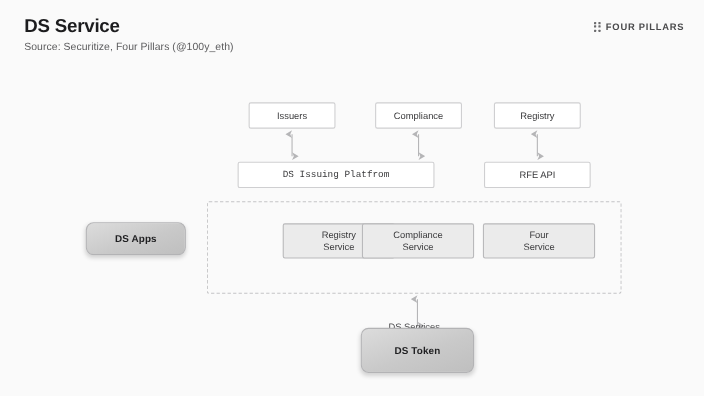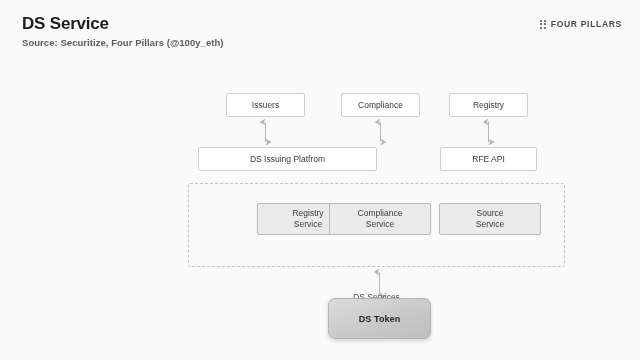--- a/index.html
+++ b/index.html
@@ -30,21 +30,21 @@
     font-size: 17px;
     font-weight: bold;
     color: #1c1c1e;
     letter-spacing: -0.2px;
   }
   #page-source {
     position: absolute;
     left: 22px;
     top: 37px;
     font-size: 9.5px;
-    font-weight: bold;
+    font-weight: normal;
     color: #5c5c5e;
     letter-spacing: 0.05px;
   }
   #brand {
     position: absolute;
     right: 18px;
     top: 19px;
     display: flex;
     align-items: center;
     gap: 5px;
@@ -188,48 +188,51 @@
   </div>
 
   <div class="node" style="left:341px; top:93px; width:79px; height:24px;">
     <span>Compliance</span>
   </div>
 
   <div class="node" style="left:449px; top:93px; width:79px; height:24px;">
     <span>Registry</span>
   </div>
 
-  <div class="node" style="left:198px; top:147px; width:179px; height:24px;">
+  <div class="node" style="left:216px; top:147px; width:179px; height:24px;font-family:Liberation Mono, monospace;">
     <span>DS Issuing Platfrom</span>
   </div>
 
   <div class="node" style="left:440px; top:147px; width:97px; height:24px;">
     <span>RFE API</span>
   </div>
 
+  <div class="chip" style="left:78px; top:202px; width:91px; height:30px;">
+    <span>DS Apps</span>
+  </div>
 
   <div id="services-group" style="left:188px; top:183px; width:377px; height:84px;">
 
     <div class="node filled" style="left:27px; top:19px; width:102px; height:32px;margin-left:41px;">
       <span>
         <span>Registry</span><br>
         <span>Service</span>
       </span>
     </div>
 
     <div class="node filled" style="left:140px; top:19px; width:102px; height:32px;">
       <span>
         <span>Compliance</span><br>
         <span>Service</span>
       </span>
     </div>
 
     <div class="node filled" style="left:250px; top:19px; width:102px; height:32px;">
       <span>
-        <span>Source</span><br>
+        <span>Four</span><br>
         <span>Service</span>
       </span>
     </div>
 
     <div id="services-caption" style="top:60px;">DS Services</div>
   </div>
 
   <div class="chip" style="left:328px; top:298px; width:103px; height:41px;">
     <span>DS Token</span>
   </div>

